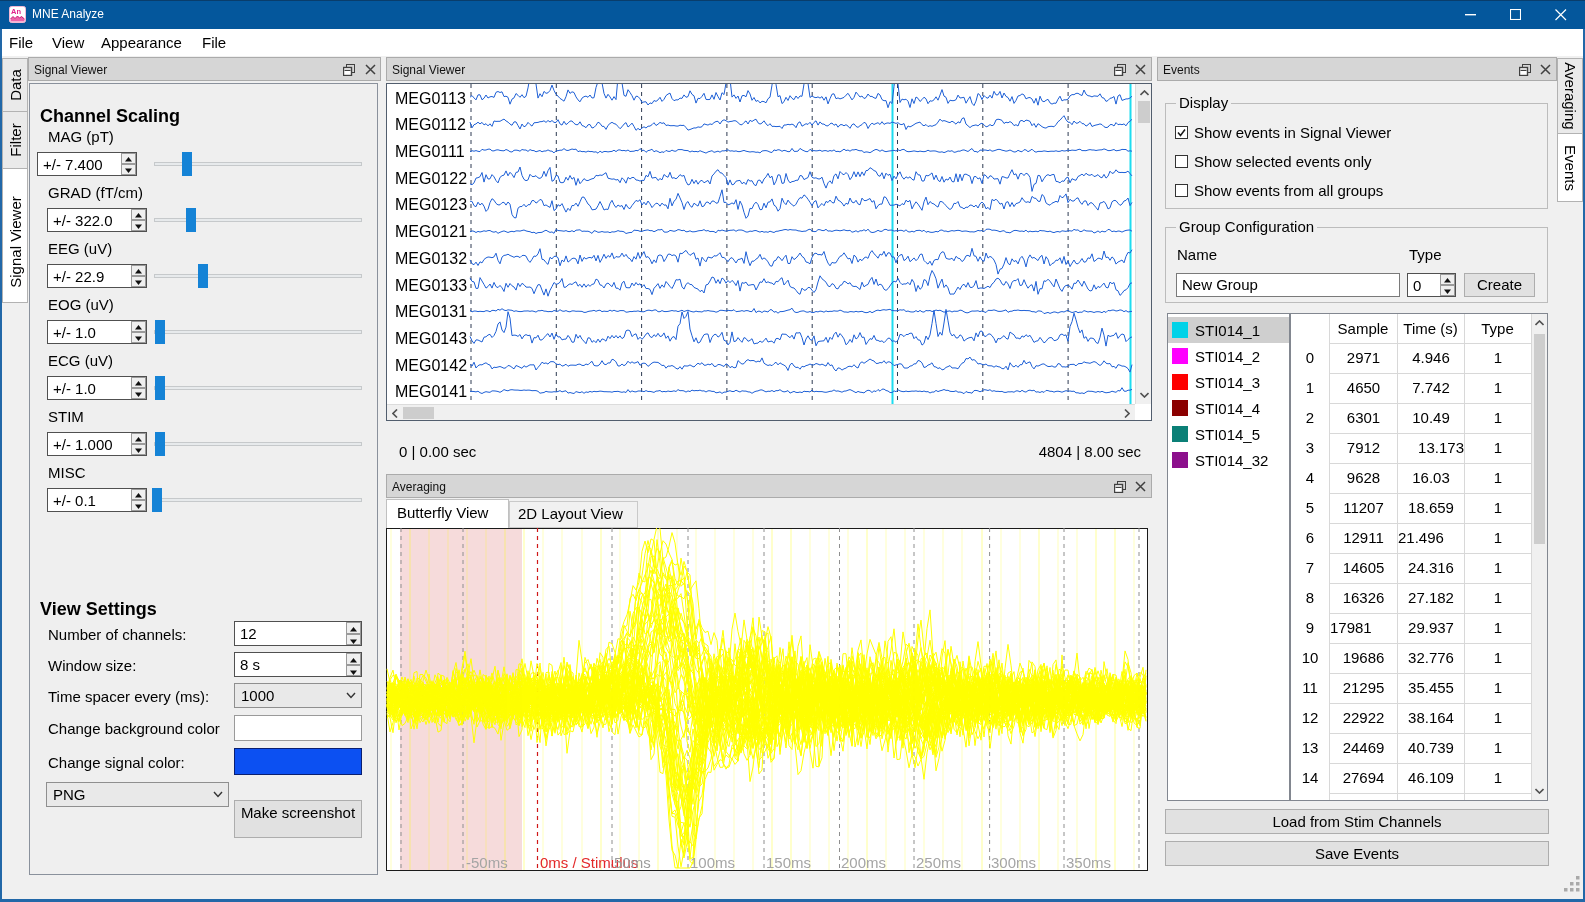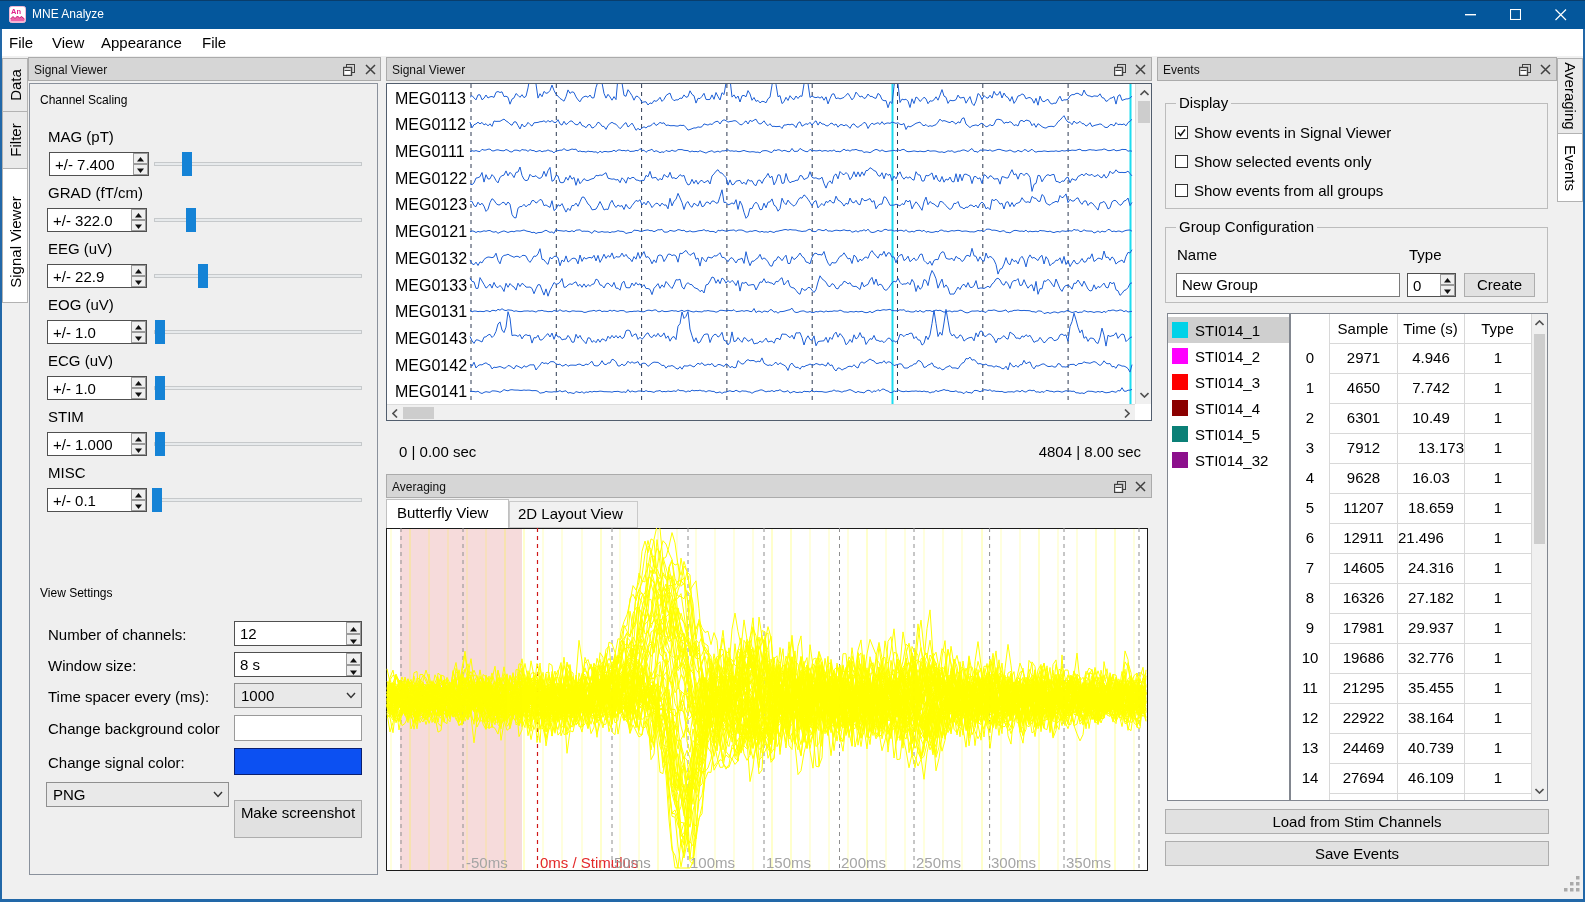--- a/index.html
+++ b/index.html
@@ -10,21 +10,21 @@
 .menubar { left:0; top:29px; width:1585px; height:27px; background:#ffffff; }
 .menuitem { position:absolute; top:34px; font-size:15px; color:#000; }
 .winborder { background:#2268a8; }
 .docktitle { background:#d6d6d6; border:1px solid #ababab; }
 .docktitle .t { position:absolute; left:5px; top:5px; font-size:12px; color:#111; }
 .vtab { border:1px solid #b2b2b2; background:#eaeaea; }
 .vtab span { position:absolute; left:50%; top:50%; font-size:15px; color:#000; white-space:nowrap; }
 .vtabL span { transform:translate(-50%,-50%) rotate(-90deg); }
 .vtabR span { transform:translate(-50%,-50%) rotate(90deg); }
 .lbl { position:absolute; font-size:15px; color:#000; white-space:nowrap; }
-.b16 { font-weight:normal; font-size:12px; }
+.b16 { font-weight:bold; font-size:18px;margin-top:13px; }
 .spin { position:absolute; background:#fff; border:1px solid #505050; }
 .spin .v { position:absolute; left:5px; top:3px; font-size:15px; color:#000; }
 .spc { position:absolute; left:0; width:15px; background:#efefef; border:1px solid #9b9b9b; }
 .spc svg { position:absolute; left:3px; top:2px; }
 .slider-track { position:absolute; height:4px; background:#e7eaec; border:1px solid #c6c9cb; }
 .slider-handle { position:absolute; width:10px; height:24px; background:#1583d6; }
 .combo { position:absolute; background:#e9e9e9; border:1px solid #8f8f8f; }
 .combo .v { position:absolute; left:6px; top:3px; font-size:15px; color:#000; }
 .combo .ar { position:absolute; right:5px; top:8px; }
 .btn { position:absolute; background:#e1e1e1; border:1px solid #adadad; font-size:15px; color:#000; text-align:center; }
@@ -91,21 +91,21 @@
       <rect x="1.5" y="5.8" width="6" height="1.2" fill="#404040"></rect>
     </svg>
   <svg class="abs" style="left:336px;top:6px" width="11" height="11">
       <path d="M1 1 L10 10 M10 1 L1 10" stroke="#404040" stroke-width="1.5"></path>
     </svg>
 </div>
 <div class="abs" style="left:29px;top:83px;width:349px;height:792px;background:#efefef;border:1px solid #8a919c"></div>
 
 <div class="lbl b16" style="left:40px;top:93px">Channel Scaling</div>
 <div class="lbl" style="left:48px;top:128px">MAG (pT)</div>
-<div class="spin" style="left:49px;top:152px;width:100px;height:24px">
+<div class="spin" style="left:37px;top:152px;width:100px;height:24px">
     <div class="v" style="left:5px">+/- 7.400</div>
     <div class="spc" style="top:0px;height:11.0px;right:0;left:auto">
       <svg width="9" height="7" style="position:absolute;left:2px;top:2px">
         <path d="M4.5 1 L8 5.5 L1 5.5 Z" fill="#111"></path>
       </svg>
     </div>
     <div class="spc" style="top:11.0px;height:11.0px;right:0;left:auto">
       <svg width="9" height="7" style="position:absolute;left:2px;top:2px">
         <path d="M1 1.5 L8 1.5 L4.5 6 Z" fill="#111"></path>
       </svg>
@@ -587,21 +587,21 @@
 <div class="lbl" style="left:1465px;top:529px;width:66px;text-align:center">1</div>
 <div class="lbl" style="left:1291px;top:559px;width:38px;text-align:center">7</div>
 <div class="lbl" style="left:1330px;top:559px;width:67px;text-align:center">14605</div>
 <div class="lbl" style="left:1398px;top:559px;width:66px;text-align:center">24.316</div>
 <div class="lbl" style="left:1465px;top:559px;width:66px;text-align:center">1</div>
 <div class="lbl" style="left:1291px;top:589px;width:38px;text-align:center">8</div>
 <div class="lbl" style="left:1330px;top:589px;width:67px;text-align:center">16326</div>
 <div class="lbl" style="left:1398px;top:589px;width:66px;text-align:center">27.182</div>
 <div class="lbl" style="left:1465px;top:589px;width:66px;text-align:center">1</div>
 <div class="lbl" style="left:1291px;top:619px;width:38px;text-align:center">9</div>
-<div class="lbl" style="left:1330px;top:619px;width:67px;text-align:center">17981</div>
+<div class="lbl" style="left:1330px;top:619px;width:67px;">17981</div>
 <div class="lbl" style="left:1398px;top:619px;width:66px;text-align:center">29.937</div>
 <div class="lbl" style="left:1465px;top:619px;width:66px;text-align:center">1</div>
 <div class="lbl" style="left:1291px;top:649px;width:38px;text-align:center">10</div>
 <div class="lbl" style="left:1330px;top:649px;width:67px;text-align:center">19686</div>
 <div class="lbl" style="left:1398px;top:649px;width:66px;text-align:center">32.776</div>
 <div class="lbl" style="left:1465px;top:649px;width:66px;text-align:center">1</div>
 <div class="lbl" style="left:1291px;top:679px;width:38px;text-align:center">11</div>
 <div class="lbl" style="left:1330px;top:679px;width:67px;text-align:center">21295</div>
 <div class="lbl" style="left:1398px;top:679px;width:66px;text-align:center">35.455</div>
 <div class="lbl" style="left:1465px;top:679px;width:66px;text-align:center">1</div>

